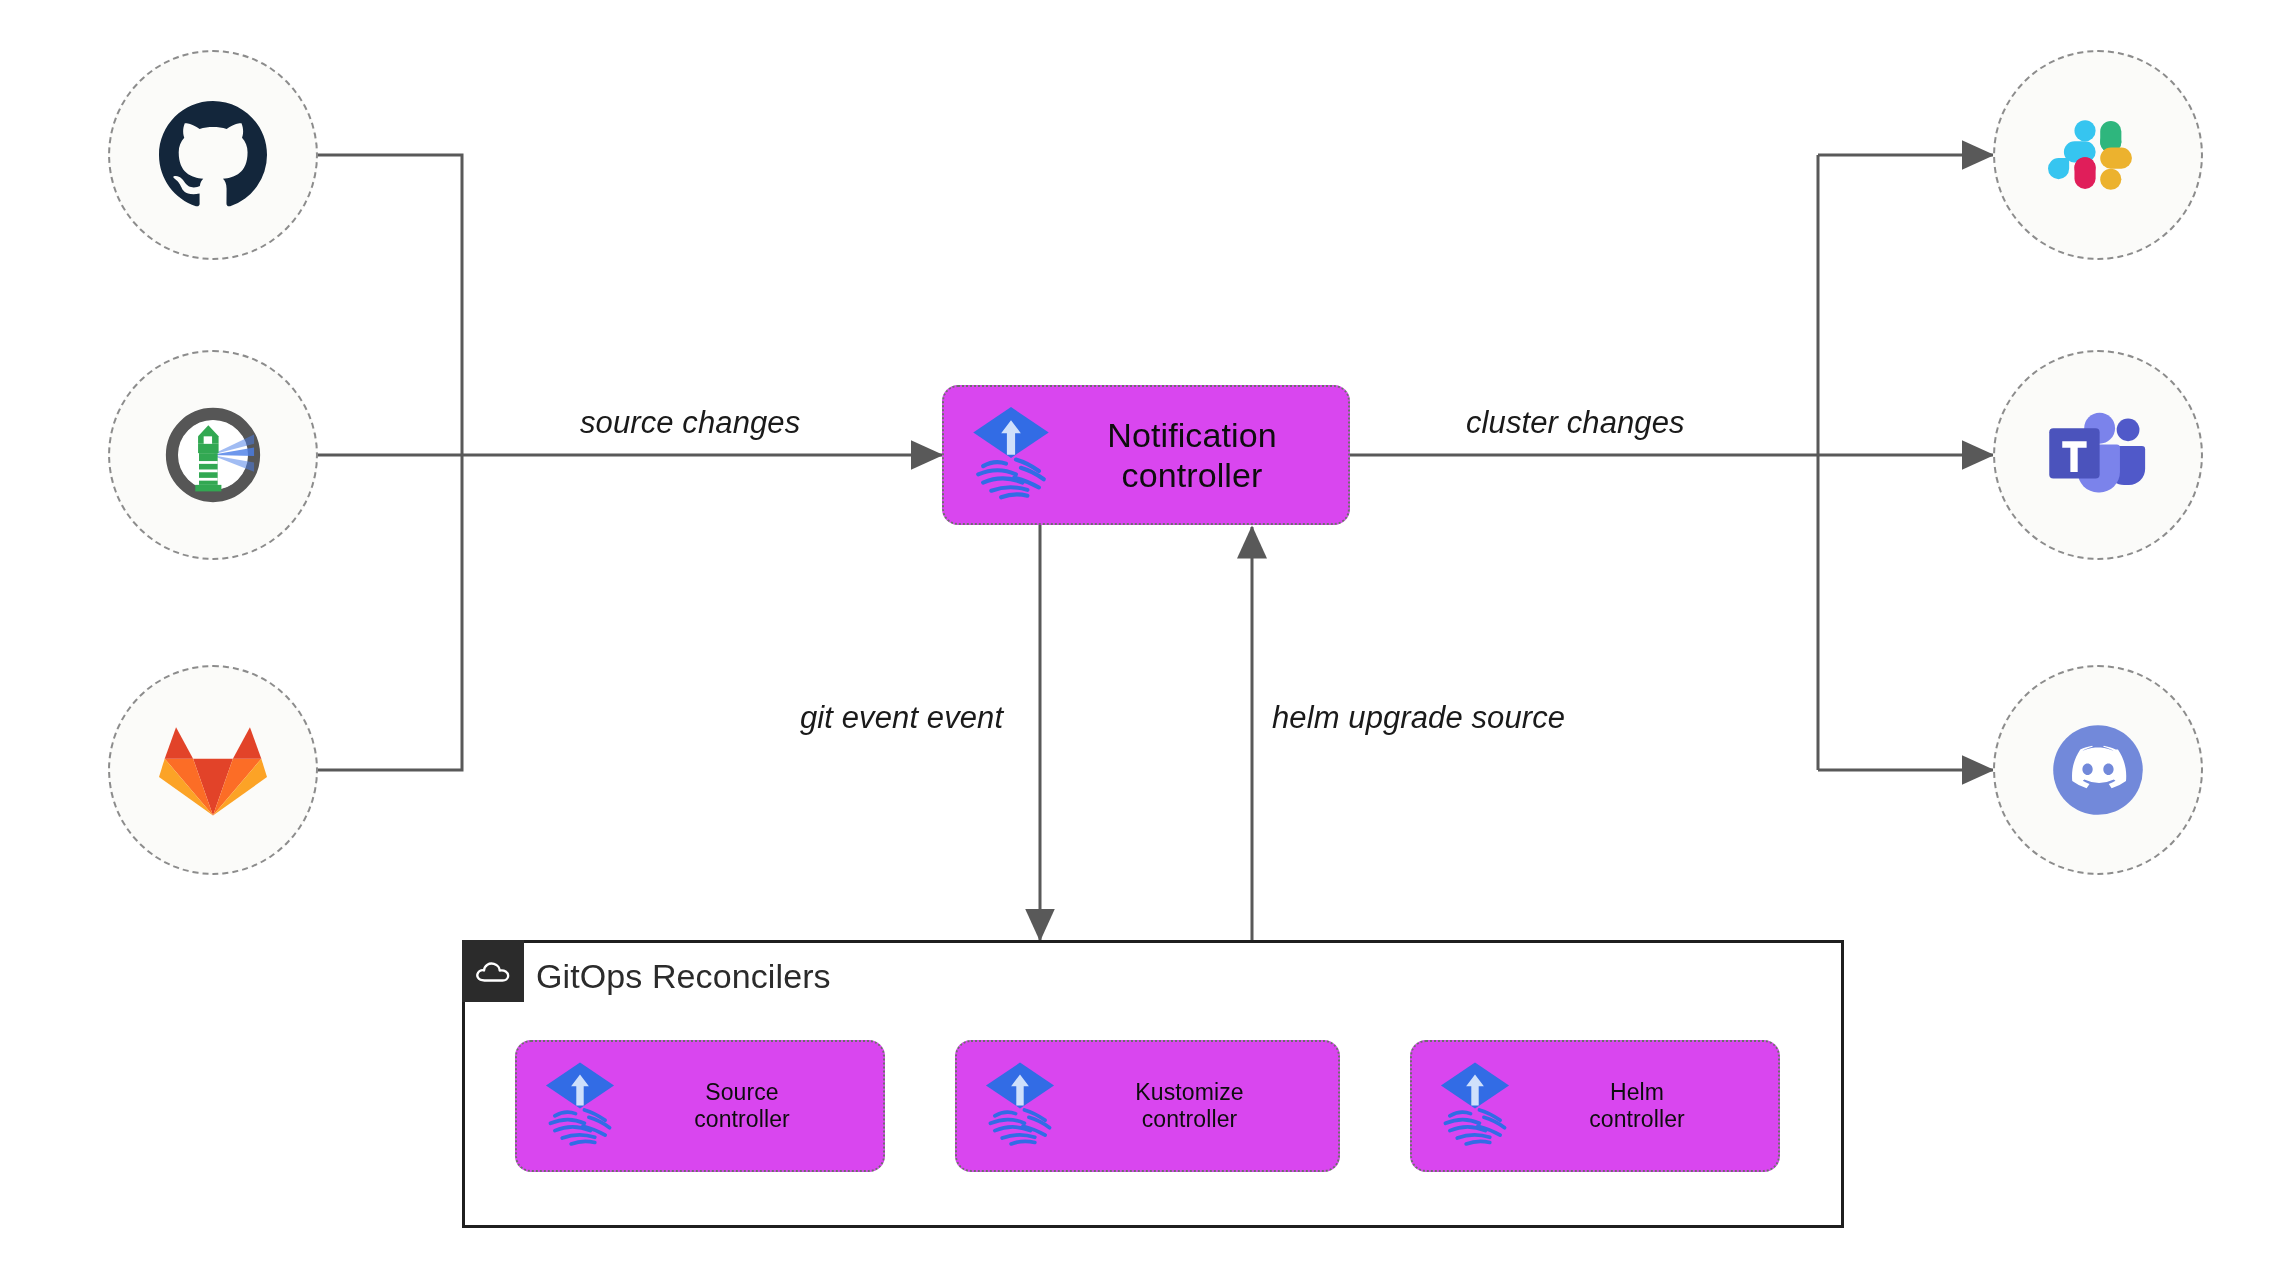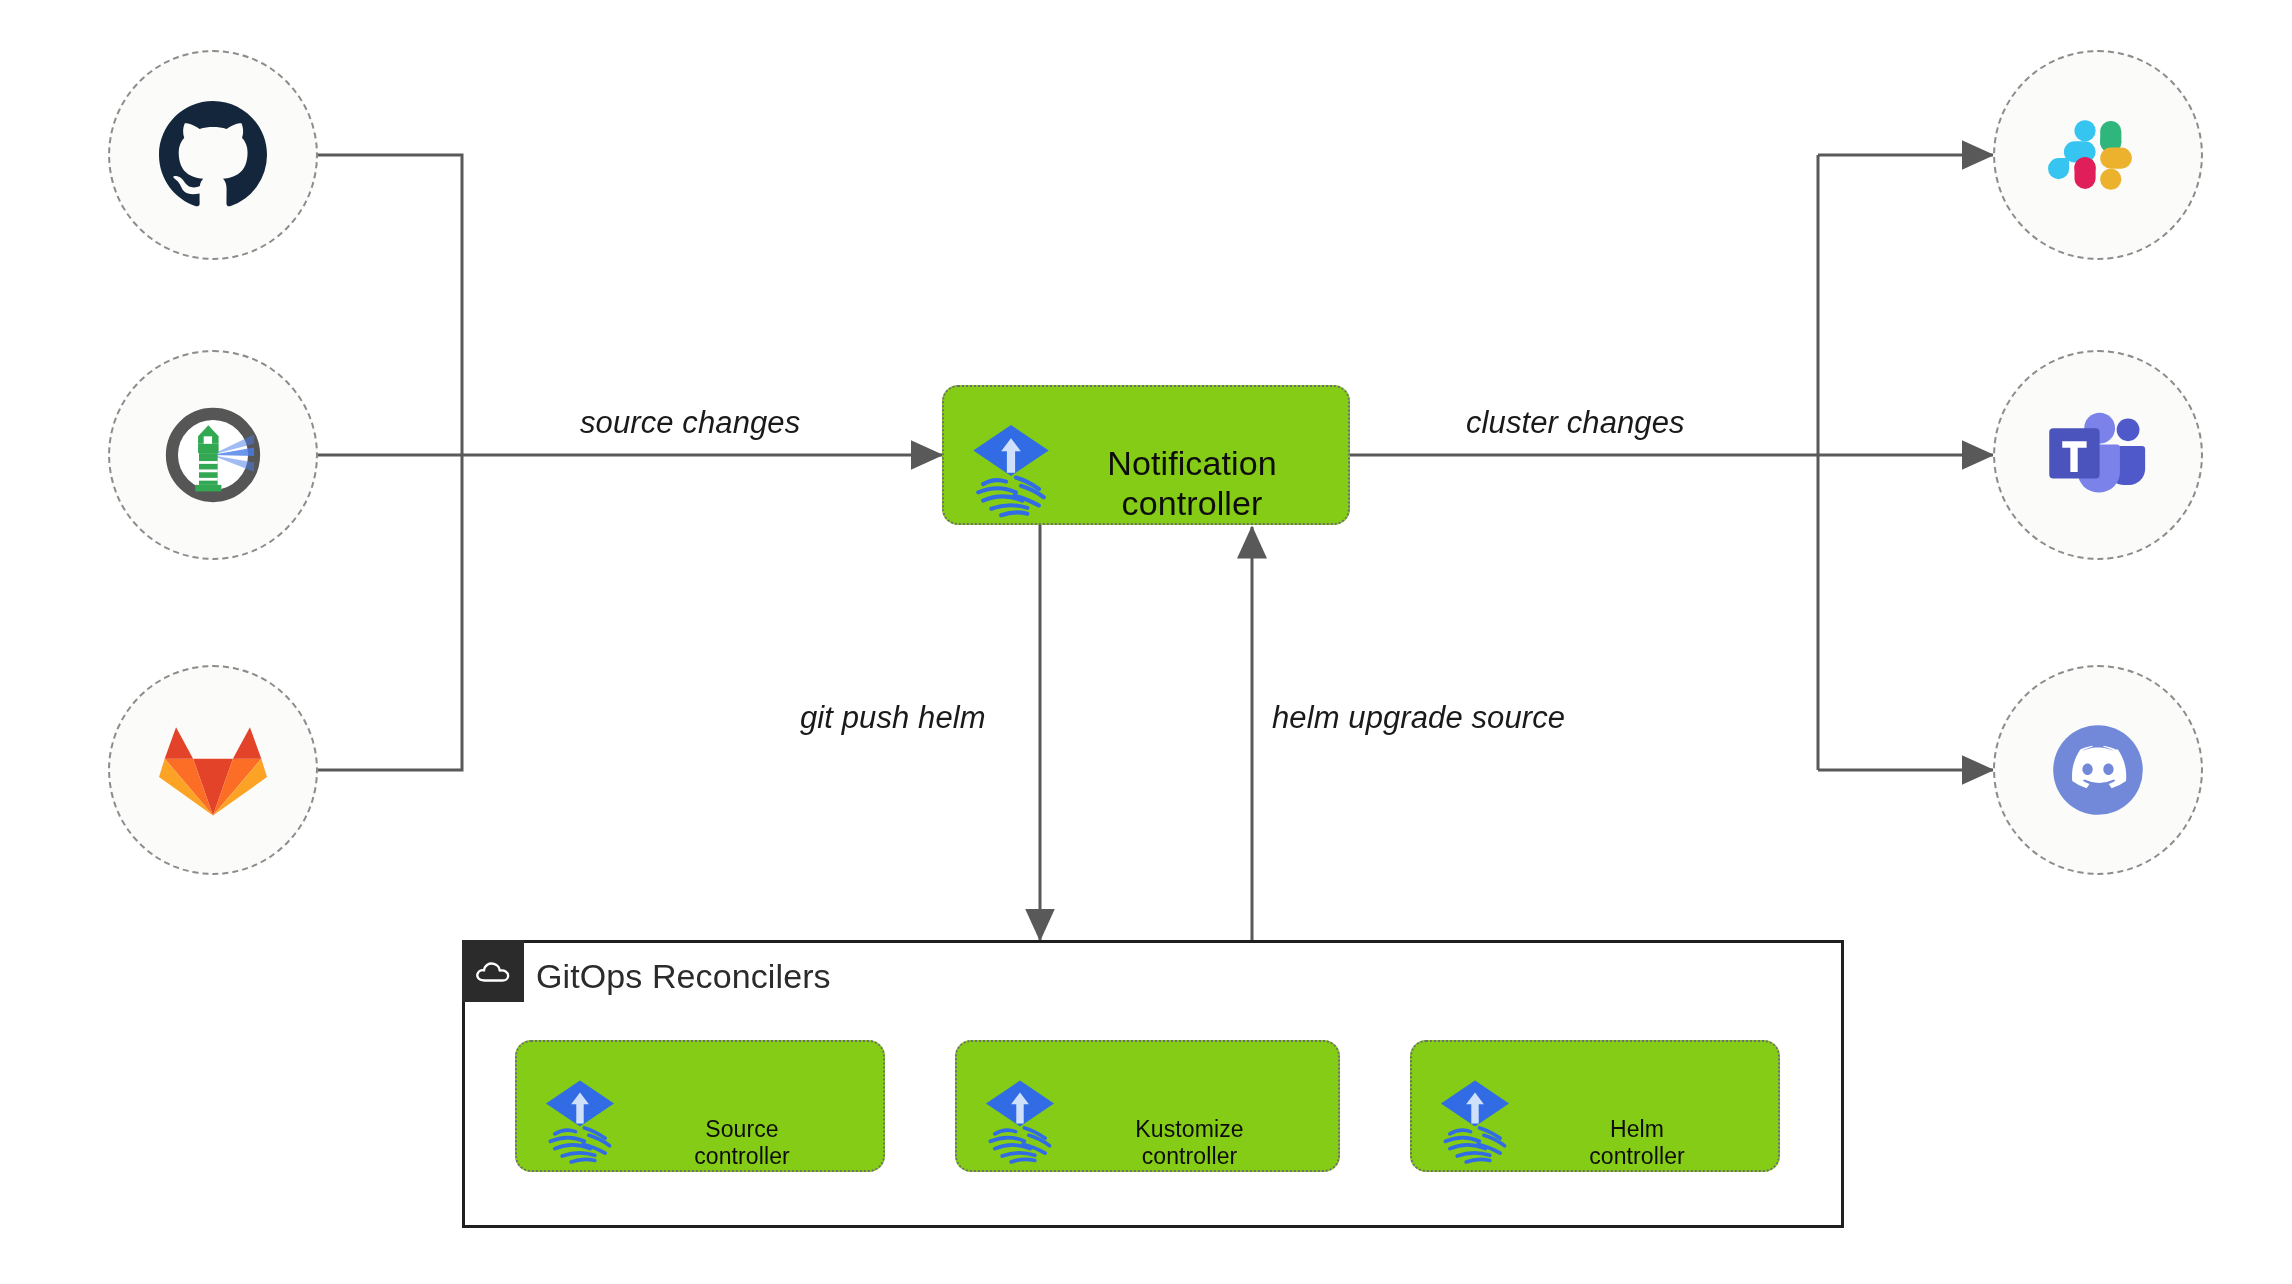--- a/index.html
+++ b/index.html
@@ -15,23 +15,23 @@
   .circ-node{
     position:absolute;width:210px;height:210px;border-radius:50%;
     background:#fbfbf9;border:2px dashed #8c8c8c;
     display:flex;align-items:center;justify-content:center;
     box-sizing:border-box;
   }
   .circ-node svg{display:block;}
 
   
   .ctrl-box{
-    position:absolute;background:#84cc16;border:2px dotted #6e6e6e;
+    position:absolute;background:#d946ef;border:2px dotted #6e6e6e;
     border-radius:16px;box-sizing:border-box;
-    display:flex;align-items:flex-end;justify-content:flex-start;
+    display:flex;align-items:center;justify-content:flex-start;
   }
   .ctrl-logo{flex:0 0 auto;margin-left:26px;}
   .ctrl-label{
     flex:1 1 auto;text-align:center;font-size:23px;line-height:1.18;
     color:#0d0d0d;padding-right:16px;white-space:pre-line;letter-spacing:.1px;
   }
   #notification-controller .ctrl-label{font-size:34px;}
 
   
   #gitops-group{
@@ -280,17 +280,17 @@
       </svg>
     </span>
     <span class="ctrl-label">Helm
 controller</span>
   </div>
 
   <div class="edge-label" style="left:580px;top:405px;">source changes</div>
 
   <div class="edge-label" style="left:1466px;top:405px;">cluster changes</div>
 
-  <div class="edge-label" style="left:800px;top:700px;">git push helm</div>
+  <div class="edge-label" style="left:800px;top:700px;">git event event</div>
 
   <div class="edge-label" style="left:1272px;top:700px;">helm upgrade source</div>
 
 </div>
 
 </body></html>

